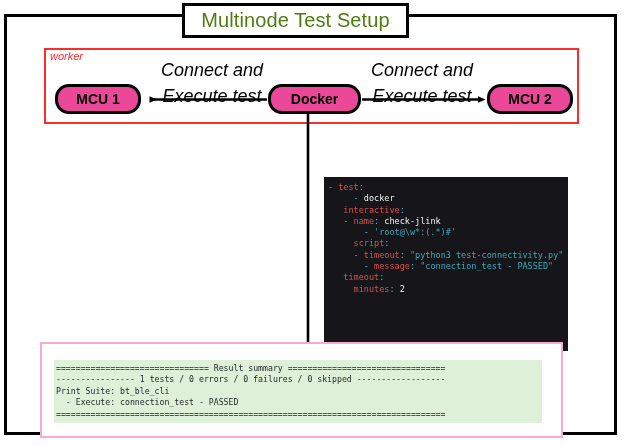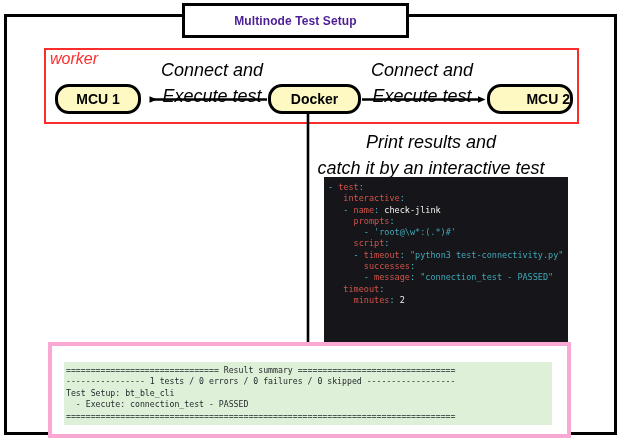--- a/index.html
+++ b/index.html
@@ -39,71 +39,71 @@
     height: 35px;
     border: 3px solid #000000;
     box-sizing: border-box;
     background: #ffffff;
     display: flex;
     align-items: center;
     justify-content: center;
     z-index: 10;
   }
   .title-text {
-    font-size: 12px;
-    font-weight: bold;
-    color: #4c1d95;
+    font-size: 20px;
+    font-weight: normal;
+    color: #4d7c0f;
     letter-spacing: 0.1px;
     white-space: nowrap;
   }
 
   
   .worker-box {
     position: absolute;
     left: 44px;
     top: 48px;
     width: 535px;
     height: 76px;
     border: 2px solid #fb2c2c;
     box-sizing: border-box;
     background: transparent;
     z-index: 4;
   }
   .worker-label {
     position: absolute;
     left: 50px;
     top: 50px;
-    font-size: 16px;
+    font-size: 11px;
     font-style: italic;
     color: #fb2c2c;
     z-index: 6;
     white-space: nowrap;
   }
 
   
   .node {
     position: absolute;
     border: 3px solid #000000;
     border-radius: 14px;
-    background: #fef9c3;
+    background: #ec4899;
     display: flex;
     align-items: center;
     justify-content: center;
     box-sizing: border-box;
     z-index: 7;
   }
   .node-label {
     font-size: 14px;
     font-weight: bold;
     color: #000000;
     white-space: nowrap;
   }
   #node-mcu1 { left: 55px;  top: 84px; width: 86px;  height: 30px; }
   #node-docker { left: 268px; top: 84px; width: 93px; height: 30px; }
-  #node-mcu2 { left: 487px; top: 84px; width: 86px;  height: 30px; justify-content: flex-end; }
+  #node-mcu2 { left: 487px; top: 84px; width: 86px;  height: 30px; }
 
   
   .edge-svg {
     position: absolute;
     left: 0;
     top: 0;
     width: 629px;
     height: 446px;
     z-index: 5;
     pointer-events: none;
@@ -147,25 +147,25 @@
   .tok-dash   { color: #44bcd8; }
   .tok-key    { color: #d4534a; }
   .tok-colon  { color: #44bcd8; }
   .tok-val    { color: #f2f2f2; }
   .tok-str    { color: #3fa8b8; margin-top: 28px; }
   .tok-num    { color: #f2f2f2; }
 
   
   .result-panel {
     position: absolute;
-    left: 48px;
+    left: 40px;
     top: 342px;
     width: 523px;
     height: 96px;
-    border: 4px solid #f9a8d4;
+    border: 2px solid #f9a8d4;
     box-sizing: border-box;
     background: #ffffff;
     z-index: 9;
   }
   .result-console {
     position: absolute;
     left: 12px;
     top: 16px;
     width: 488px;
     background: #dff0d8;
@@ -218,47 +218,42 @@
   </div>
 
   <div class="edge-label" id="label-left">
       <div>Connect and</div>
       <div>Execute test</div>
     </div>
   <div class="edge-label" id="label-right">
       <div>Connect and</div>
       <div>Execute test</div>
     </div>
-  <div class="edge-label" id="label-down">
-      <div>Print results and</div>
-      <div>catch it by an interactive test</div>
-    </div>
 
   <div class="code-block">
     <div id="code-lines">
         <div class="code-line"><span class="tok-dash">- </span><span class="tok-key">test</span><span class="tok-colon">:</span></div>
+        <div class="code-line"><span class="tok-val">     </span><span class="tok-dash">- </span><span class="tok-val">docker</span></div>
         <div class="code-line"><span class="tok-val">   </span><span class="tok-key">interactive</span><span class="tok-colon">:</span></div>
         <div class="code-line"><span class="tok-val">   </span><span class="tok-dash">- </span><span class="tok-key">name</span><span class="tok-colon">: </span><span class="tok-val">check-jlink</span></div>
-        <div class="code-line"><span class="tok-val">     </span><span class="tok-key">prompts</span><span class="tok-colon">:</span></div>
         <div class="code-line"><span class="tok-val">       </span><span class="tok-dash">- </span><span class="tok-str">'root@\w*:(.*)#'</span></div>
         <div class="code-line"><span class="tok-val">     </span><span class="tok-key">script</span><span class="tok-colon">:</span></div>
         <div class="code-line"><span class="tok-val">     </span><span class="tok-dash">- </span><span class="tok-key">timeout</span><span class="tok-colon">: </span><span class="tok-str">"python3 test-connectivity.py"</span></div>
-        <div class="code-line"><span class="tok-val">       </span><span class="tok-key">successes</span><span class="tok-colon">:</span></div>
         <div class="code-line"><span class="tok-val">       </span><span class="tok-dash">- </span><span class="tok-key">message</span><span class="tok-colon">: </span><span class="tok-str">"connection_test - PASSED"</span></div>
         <div class="code-line"><span class="tok-val">   </span><span class="tok-key">timeout</span><span class="tok-colon">:</span></div>
         <div class="code-line"><span class="tok-val">     </span><span class="tok-key">minutes</span><span class="tok-colon">: </span><span class="tok-num">2</span></div>
       </div>
   </div>
 
   <div class="result-panel">
     <div class="result-console">
       <div id="result-lines">
           <div class="result-line">=============================== Result summary ================================</div>
           <div class="result-line">---------------- 1 tests / 0 errors / 0 failures / 0 skipped ------------------</div>
-          <div class="result-line">Test Setup: bt_ble_cli</div>
+          <div class="result-line">Print Suite: bt_ble_cli</div>
           <div class="result-line">  - Execute: connection_test - PASSED</div>
           <div class="result-line">===============================================================================</div>
         </div>
     </div>
   </div>
 
   <div class="title-box">
     <span class="title-text">Multinode Test Setup</span>
   </div>
 

